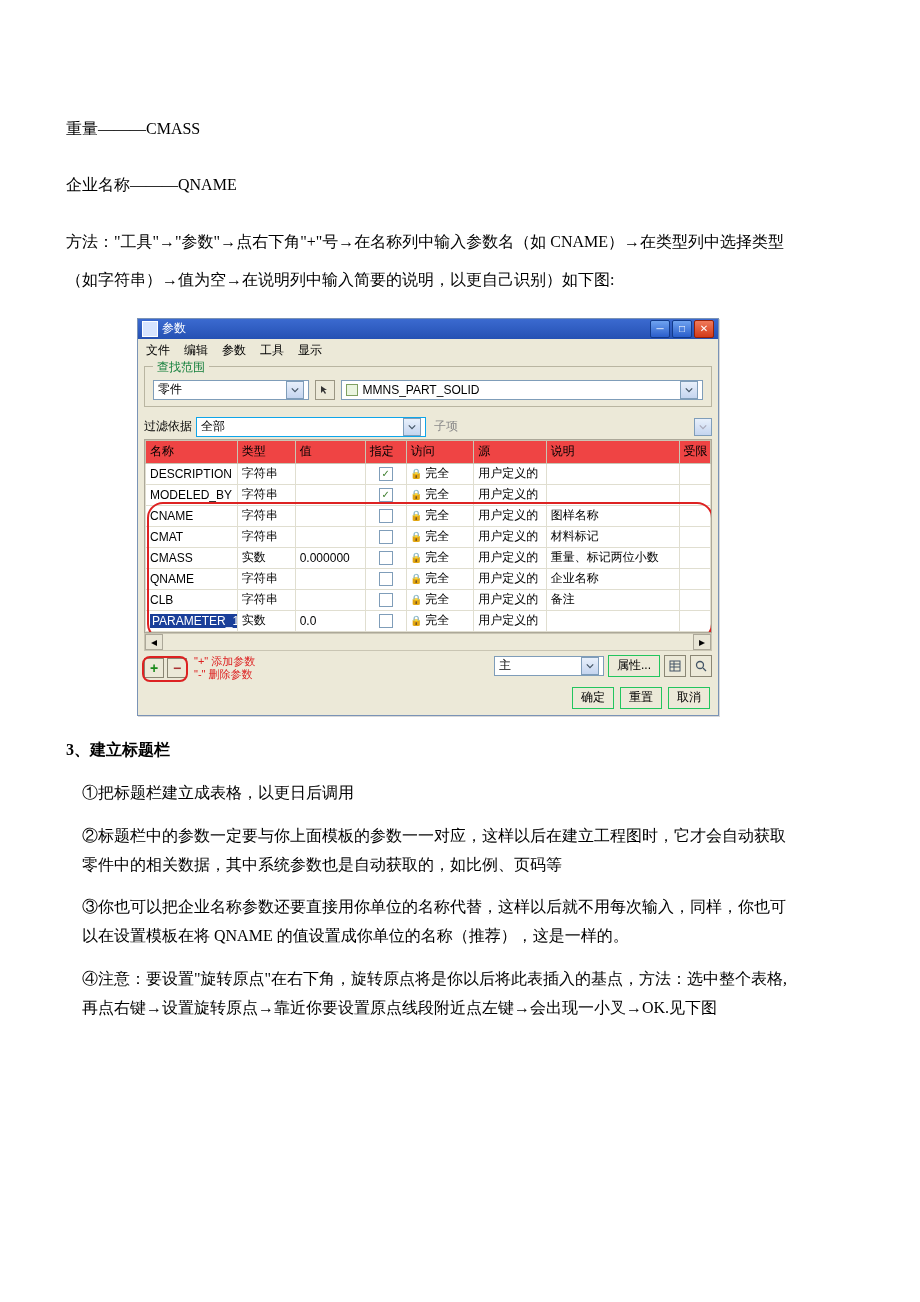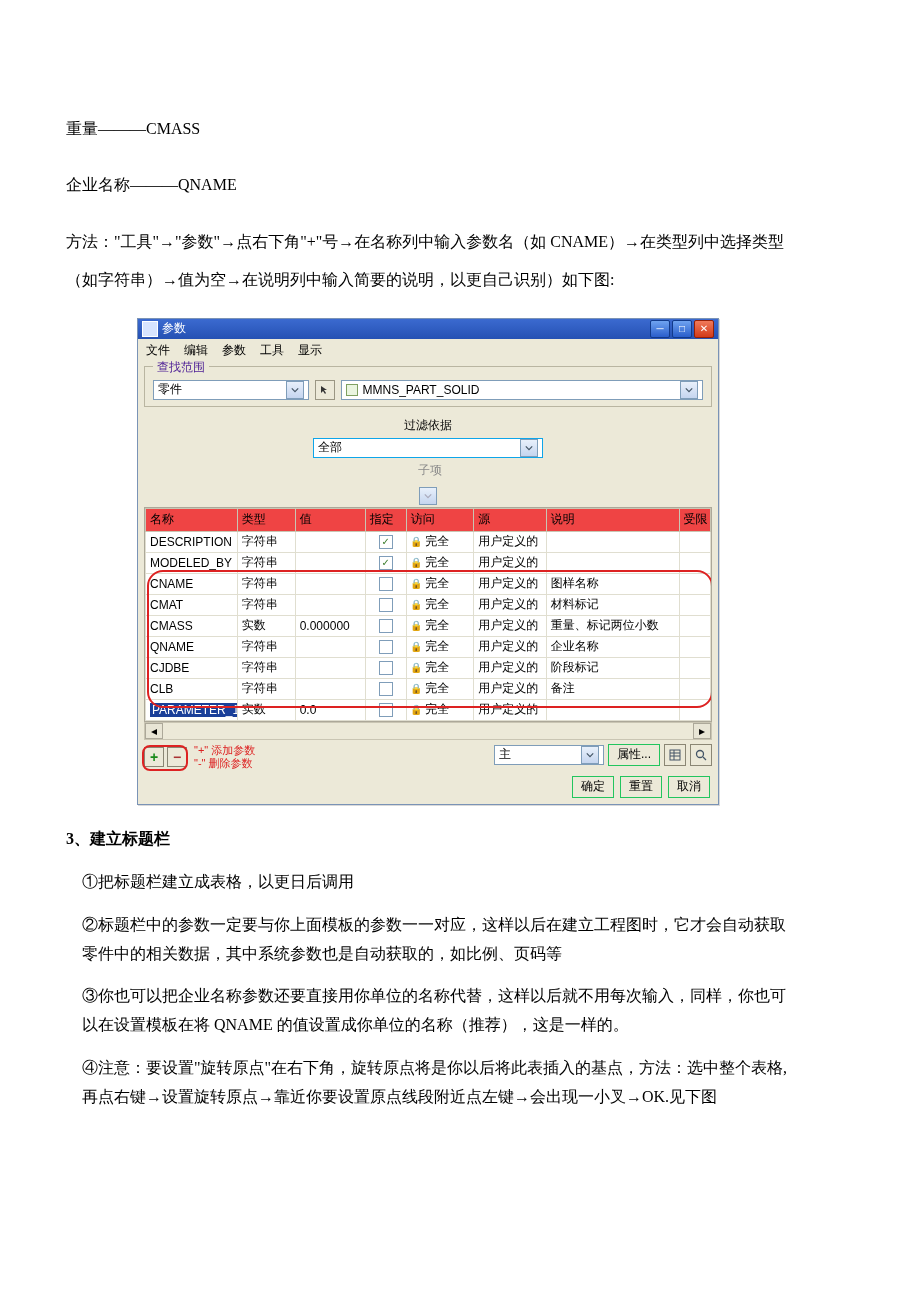--- a/index.html
+++ b/index.html
@@ -77,21 +77,21 @@
     margin: 4px 6px 6px 6px;
     border: 1px solid #b9b5a1;
     background: #ece9d8;
     position: relative;
   }
   .panel-title {
     position: relative;
     top: -8px; left: 8px;
     background: #ece9d8;
     padding: 0 4px;
-    color: #4c1d95;
+    color: #15803d;
     display: inline-block;
   }
   .row-scope {
     display: flex;
     gap: 6px;
     padding: 0 8px 6px 8px;
     margin-top: -4px;
   }
   .dd-input {
     flex: 1;
@@ -128,21 +128,20 @@
   }
   .wide-input .sq {
     width: 10px; height: 10px; border: 1px solid #7fa060; background:#eaf5df;
   }
 
   .filter-row {
     display: flex;
     align-items: center;
     padding: 4px 6px 2px 6px;
     gap: 4px;
-    flex-direction: column;
   }
   .filter-row .lbl { white-space: nowrap; }
   .filter-row .sel {
     width: 220px;
     height: 18px;
     border: 1px solid #0ea5e9;
     background: #fff;
     display: flex; align-items: center; padding: 0 4px;
     justify-content: space-between;
   }
@@ -448,33 +447,20 @@
               <td style="text-align: center;"><span class="chk"></span></td>
               <td><span class="lock">
                   <span class="ic">🔒</span>
                   <span>完全</span>
                 </span></td>
               <td>用户定义的</td>
               <td>企业名称</td>
               <td></td>
             </tr>
             <tr>
-              <td>CJDBE</td>
-              <td>字符串</td>
-              <td></td>
-              <td style="text-align: center;"><span class="chk"></span></td>
-              <td><span class="lock">
-                  <span class="ic">🔒</span>
-                  <span>完全</span>
-                </span></td>
-              <td>用户定义的</td>
-              <td>阶段标记</td>
-              <td></td>
-            </tr>
-            <tr>
               <td>CLB</td>
               <td>字符串</td>
               <td></td>
               <td style="text-align: center;"><span class="chk"></span></td>
               <td><span class="lock">
                   <span class="ic">🔒</span>
                   <span>完全</span>
                 </span></td>
               <td>用户定义的</td>
               <td>备注</td>

